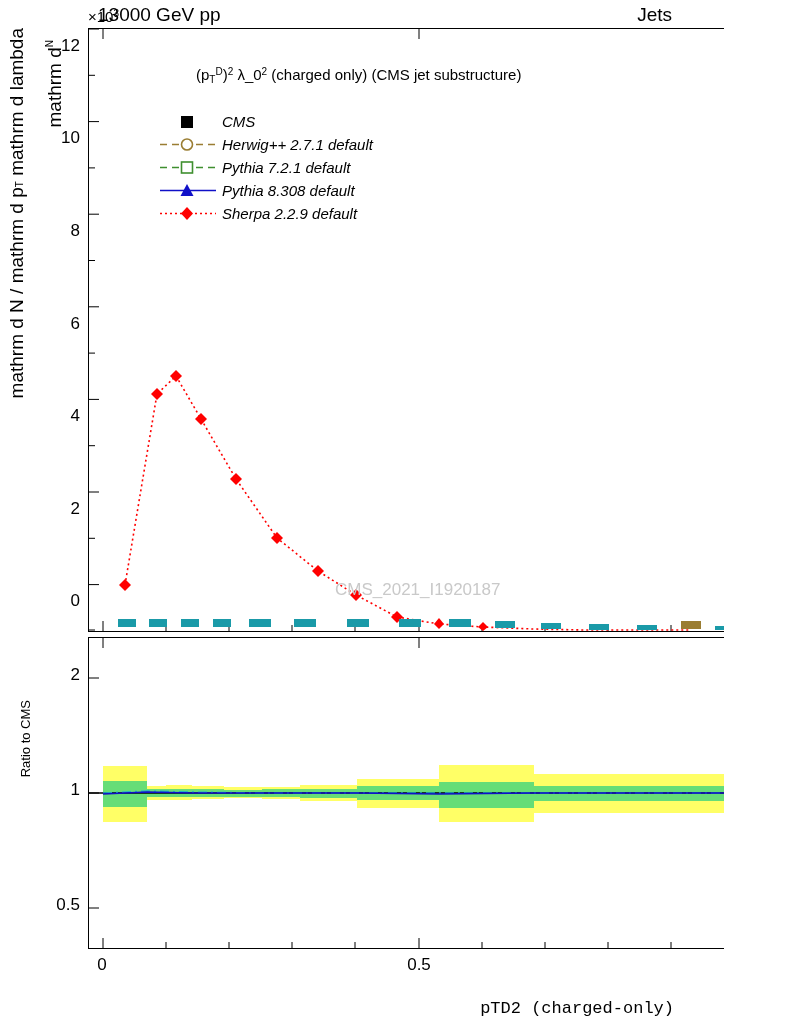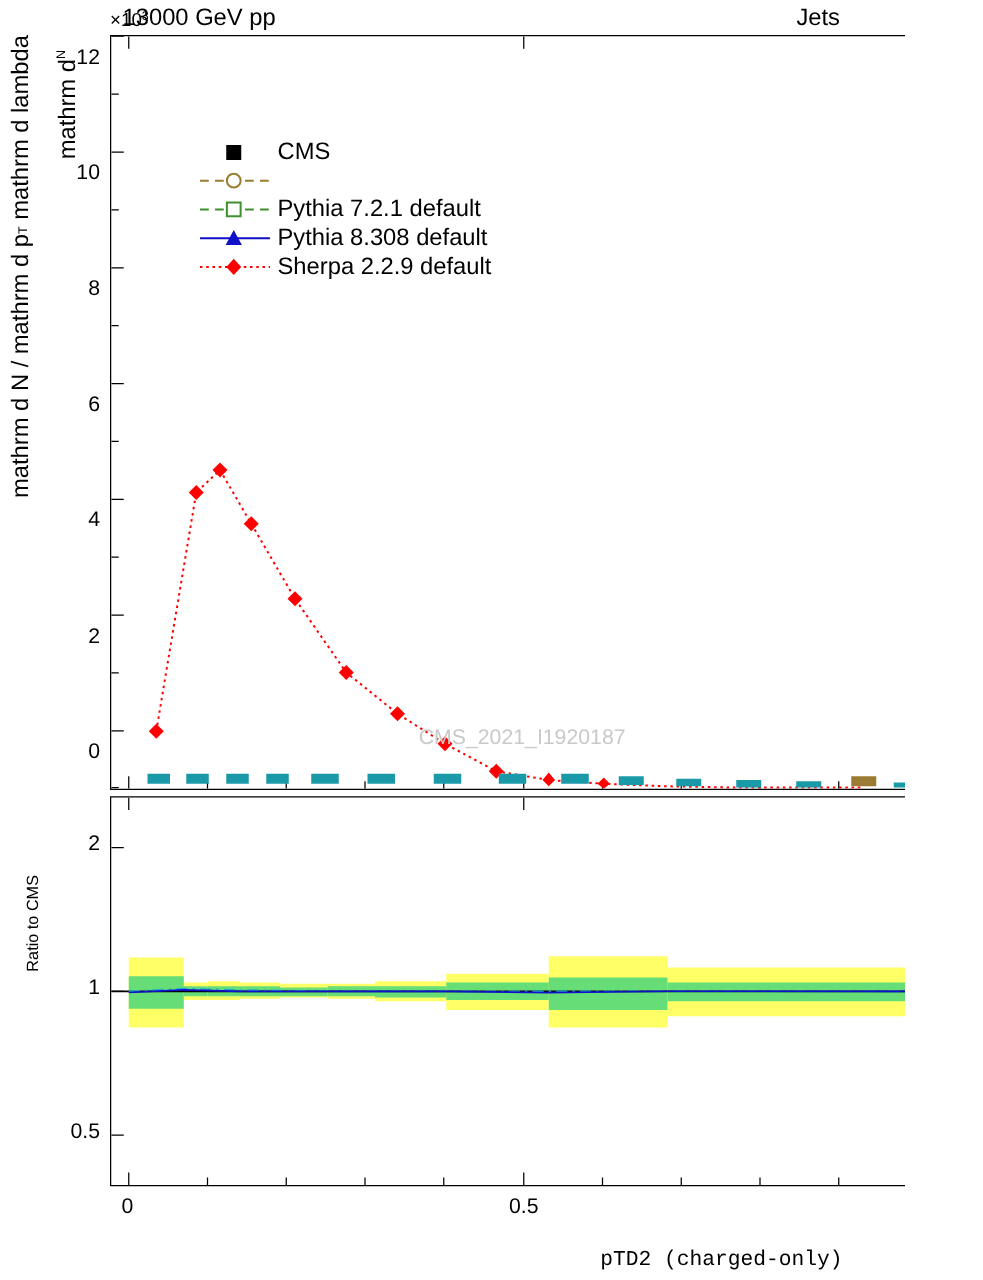--- a/index.html
+++ b/index.html
@@ -29,21 +29,21 @@
   #ylab-ratio span{
     display:block;writing-mode:vertical-rl;transform:rotate(180deg);
     font-size:13px;white-space:nowrap;
   }
 
   #xlab{right:50px;bottom:6px;font-size:17px;font-family:Liberation Mono, monospace;}
   .sub{font-size:10px;vertical-align:-0.25em;}
   .sup{font-size:10px;vertical-align:0.5em;}
 
   
-  #legend{left:160px;top:110px;font-size:19px;line-height:23px;}
+  #legend{left:160px;top:110px;font-size:15px;line-height:23px;font-style:italic;}
   #legend .row{height:23px;display:flex;align-items:center;}
   #legend .mk{width:56px;height:23px;position:relative;margin-right:6px;}
   #legend .lbl{white-space:nowrap;}
 
   #title{left:196px;top:66px;font-size:15px;}
 
   #watermark{left:335px;top:580px;font-size:17px;color:#c9c9c9;}
 
   .ytl{position:absolute;font-size:17px;text-align:right;}
   .xtl{position:absolute;font-size:17px;text-align:center;}
@@ -163,37 +163,41 @@
   </div>
 
   <div class="ytl" style="left:40px;top:36px;width:40px;">12</div>
   <div class="ytl" style="left:40px;top:128px;width:40px;">10</div>
   <div class="ytl" style="left:52px;top:221px;width:28px;">8</div>
   <div class="ytl" style="left:52px;top:314px;width:28px;">6</div>
   <div class="ytl" style="left:52px;top:406px;width:28px;">4</div>
   <div class="ytl" style="left:52px;top:499px;width:28px;">2</div>
   <div class="ytl" style="left:52px;top:591px;width:28px;">0</div>
 
+  <div class="abs" id="title">
+    <span>(p</span><sub class="sub">T</sub><sup class="sup">D</sup>)<sup class="sup">2</sup> <span>λ_0</span><sup class="sup">2</sup> <span>(charged only) (CMS jet substructure)</span>
+  </div>
 
   <div class="abs" id="legend">
     <div class="row">
       <span class="mk">
         <svg width="56" height="23">
             <rect x="21" y="6" width="12" height="12" fill="#000"></rect>
           </svg>
       </span>
       <span class="lbl">CMS</span>
     </div>
     <div class="row">
       <span class="mk">
         <svg width="56" height="23">
             <line x1="0" y1="11.5" x2="56" y2="11.5" stroke="#9a7d32" stroke-width="1.6" stroke-dasharray="7,5"></line>
             <circle cx="27" cy="11.5" r="5.5" fill="#fff" stroke="#9a7d32" stroke-width="1.6"></circle>
           </svg>
       </span>
+      <span class="lbl">Herwig++ 2.7.1 default</span>
     </div>
     <div class="row">
       <span class="mk">
         <svg width="56" height="23">
             <line x1="0" y1="11.5" x2="56" y2="11.5" stroke="#3f8f2f" stroke-width="1.6" stroke-dasharray="7,5"></line>
             <rect x="21.5" y="6" width="11" height="11" fill="#fff" stroke="#3f8f2f" stroke-width="1.6"></rect>
           </svg>
       </span>
       <span class="lbl">Pythia 7.2.1 default</span>
     </div>

